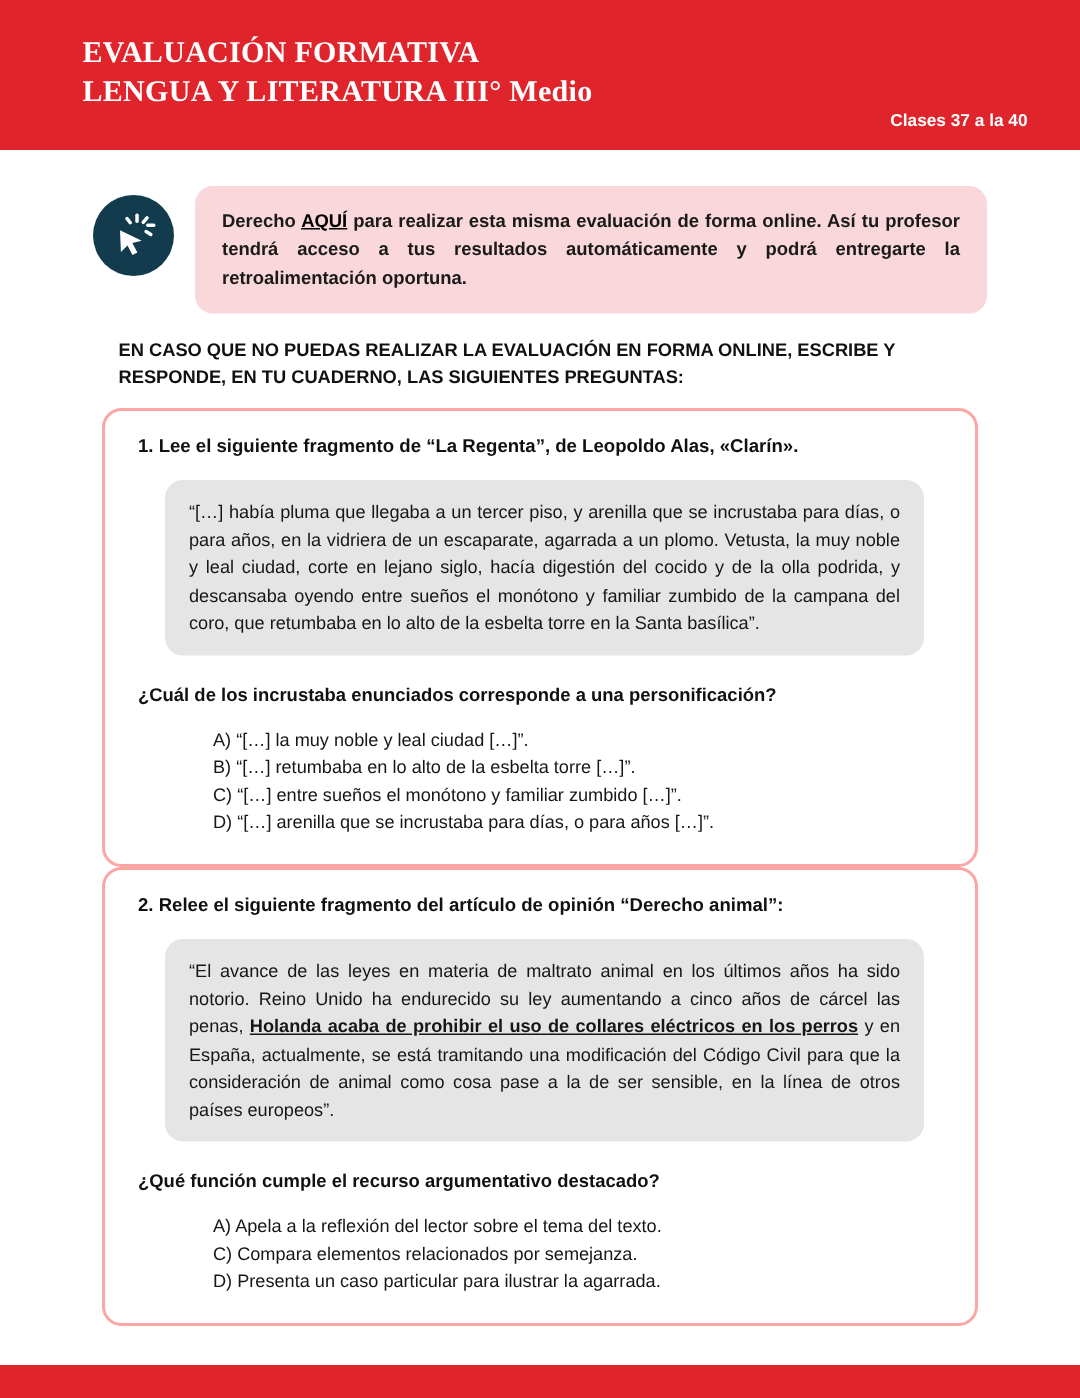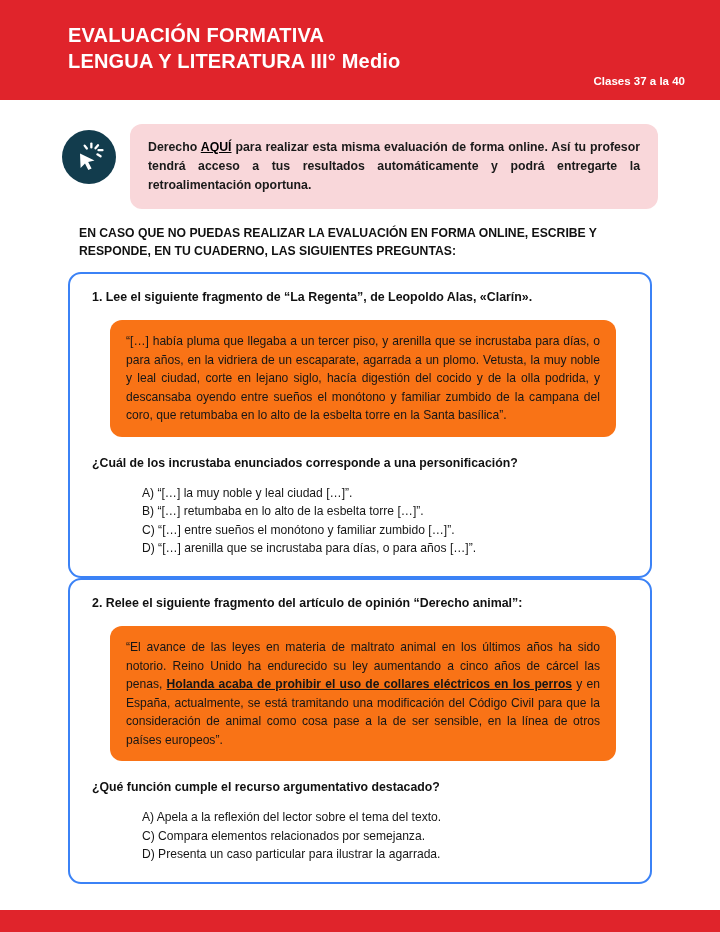--- a/index.html
+++ b/index.html
@@ -19,22 +19,23 @@
   
   .header-band {
     position: absolute;
     top: 0; left: 0;
     width: 720px;
     height: 100px;
     background: #e0242b;
   }
   .header-title-wrap {
     position: absolute;
-    left: 68px;
+    left: 55px;
     top: 22px;
+    font-family: Liberation Serif, serif;
   }
   .header-line {
     color: #ffffff;
     font-weight: bold;
     font-size: 20px;
     line-height: 26px;
     letter-spacing: 0.2px;
     white-space: nowrap;
   }
   .header-classes {
@@ -100,37 +101,37 @@
     color: #111111;
     margin-left: 15px;
   }
 
   
   .qcard {
     position: absolute;
     left: 68px;
     width: 584px;
     box-sizing: border-box;
-    border: 2px solid #3b82f6;
+    border: 2px solid #fca5a5;
     border-radius: 13px;
     background: #ffffff;
     padding: 14px 20px 18px 20px;
   }
   #qcard-1 { top: 272px; }
   #qcard-2 { top: 578px; }
 
   .q-stem {
     font-size: 12.4px;
     font-weight: bold;
     line-height: 18px;
     margin: 0 0 14px 2px;
     color: #111111;
   }
   .quote-box {
-    background: #f97316;
+    background: #e5e5e5;
     border-radius: 12px;
     padding: 12px 16px;
     margin: 0 14px 0 20px;
   }
   .quote-text {
     font-size: 12.1px;
     line-height: 18.5px;
     text-align: justify;
     margin: 0;
     color: #161616;

